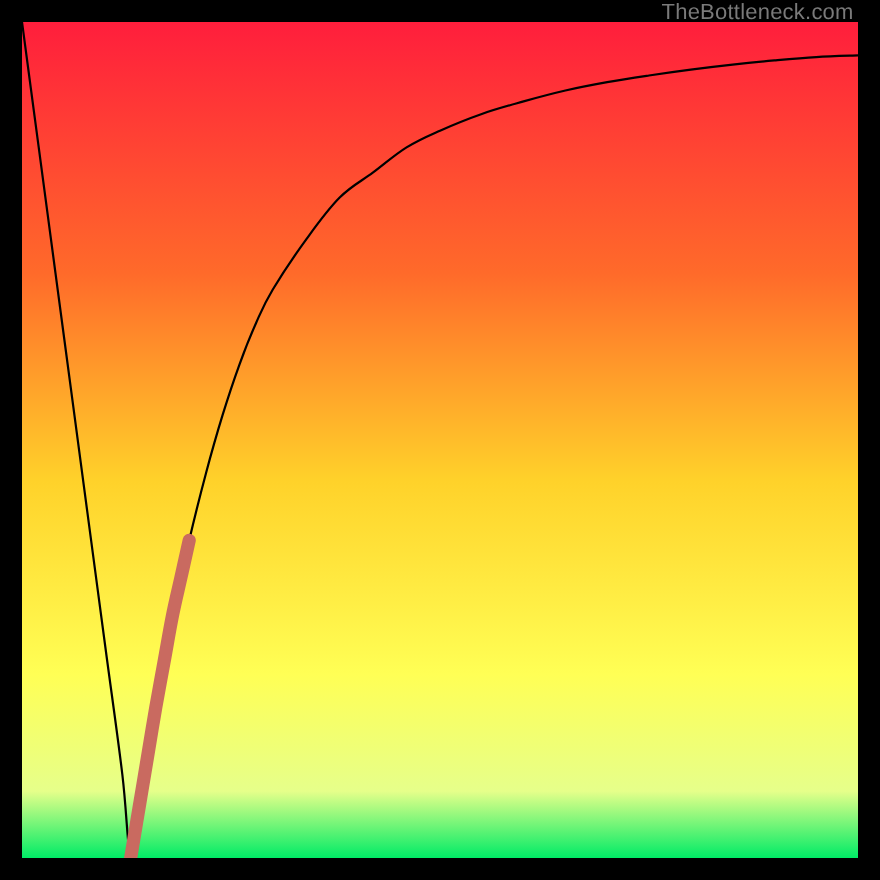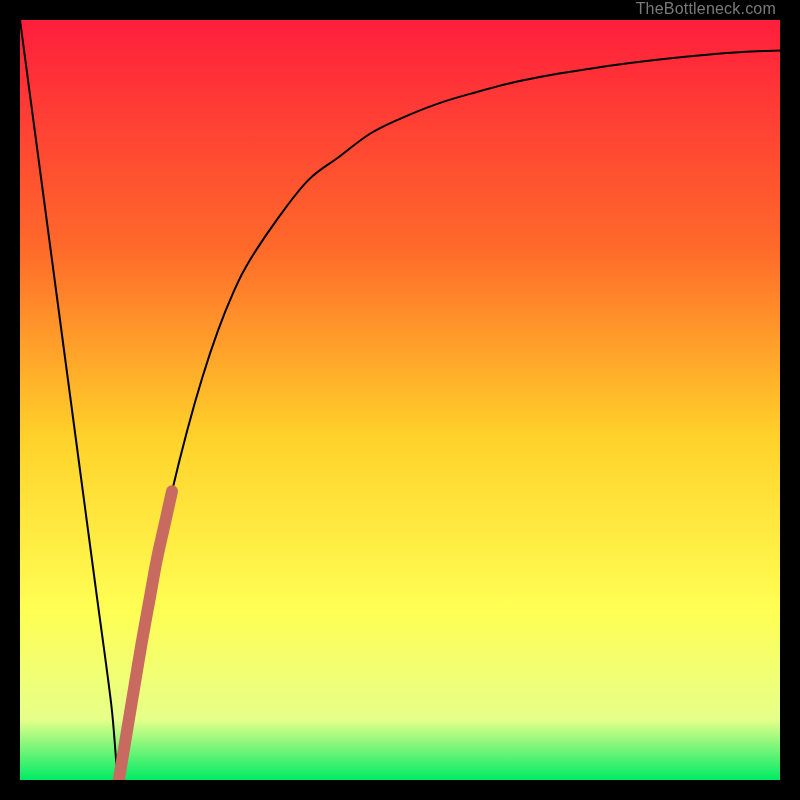--- a/index.html
+++ b/index.html
@@ -23,21 +23,21 @@
     left: 20px;
     top: 20px;
     width: 760px;
     height: 760px;
   }
   .watermark {
     position: absolute;
     top: 0;
     right: 24px;
     font-family: Arial, Helvetica, sans-serif;
-    font-size: 16px;
+    font-size: 20px;
     font-weight: 500;
     color: #7a7a7a;
     letter-spacing: 0.2px;
   }
   svg { display: block; }
 </style>
 </head>
 <body>
 
 <div class="frame">

